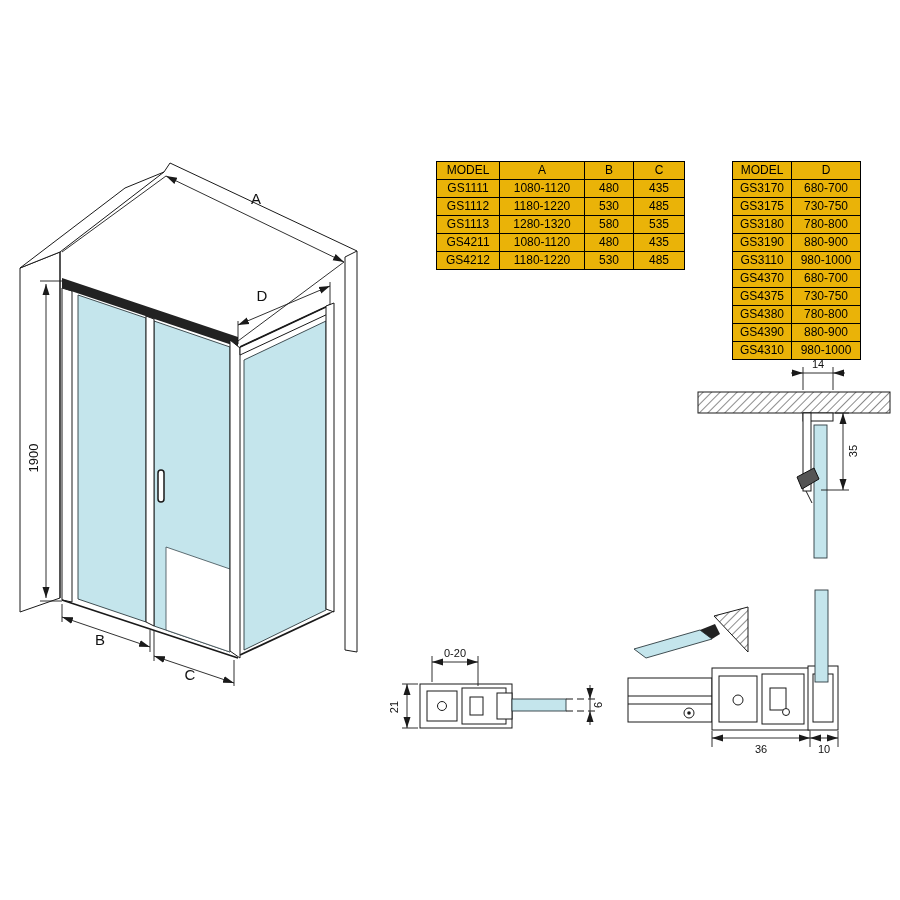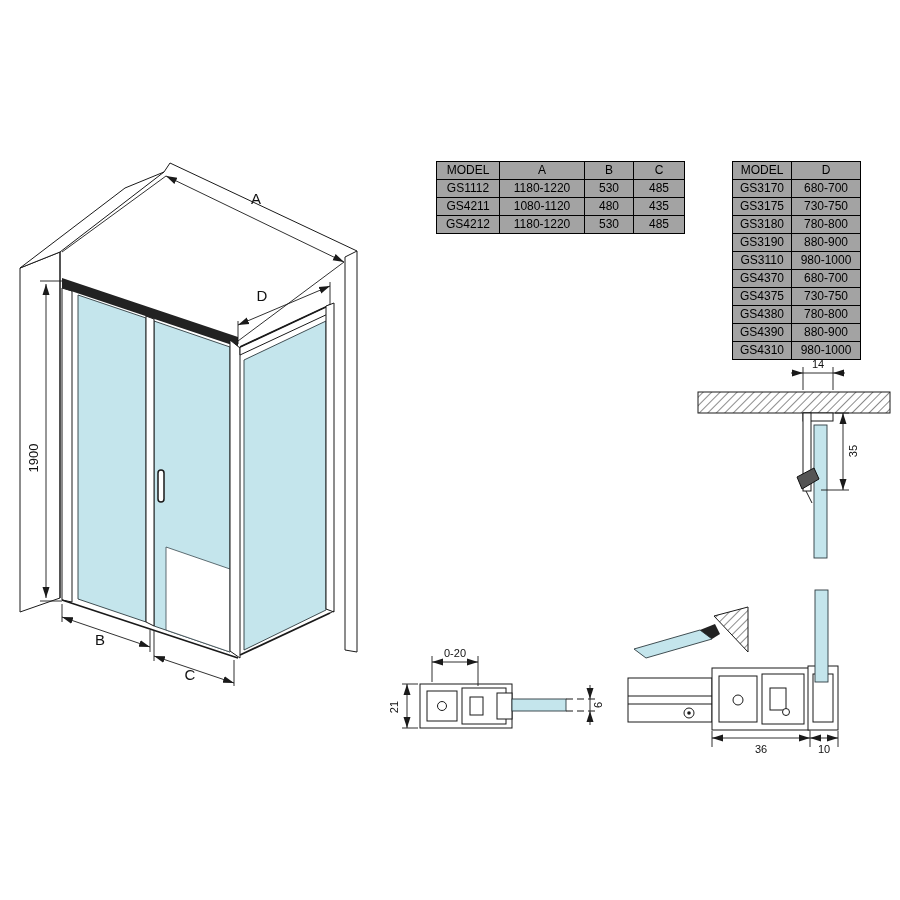--- a/index.html
+++ b/index.html
@@ -13,21 +13,21 @@
   .wht{fill:#ffffff;stroke:var(--color-line,#1a1a1a);stroke-width:1;}
   .glass{fill:var(--color-glass,#c4e5ec);stroke:#2e3b40;stroke-width:0.9;}
   .dark{fill:var(--color-frame_dark,#222222);stroke:none;}
   .dim{stroke:var(--color-line,#1a1a1a);stroke-width:0.9;fill:none;}
   .dash{stroke-dasharray:7 4;}
   .dimtxt{font:15px "Liberation Sans",sans-serif;fill:#111;}
   .dimtxt-md{font:13px "Liberation Sans",sans-serif;fill:#111;}
   .dimtxt-sm{font:11px "Liberation Sans",sans-serif;fill:#111;}
 
   
-  .spec-table{position:absolute;border-collapse:collapse;background:#a3a3a3;
+  .spec-table{position:absolute;border-collapse:collapse;background:#eab308;
               font:12px "Liberation Sans",sans-serif;color:#000;}
   .spec-table th,.spec-table td{border:1px solid #000;padding:0 6px;height:17px;
               text-align:center;font-weight:normal;white-space:nowrap;line-height:17px;}
   .t1{left:436px;top:161px;}
   .t1 th:nth-child(1),.t1 td:nth-child(1){min-width:50px;}
   .t1 th:nth-child(2),.t1 td:nth-child(2){min-width:72px;}
   .t1 th:nth-child(3),.t1 td:nth-child(3){min-width:36px;}
   .t1 th:nth-child(4),.t1 td:nth-child(4){min-width:38px;}
   .t2{left:732px;top:161px;}
   .t2 th:nth-child(1),.t2 td:nth-child(1){min-width:46px;}
@@ -231,26 +231,38 @@
       <thead>
         <tr>
           <th>MODEL</th>
           <th>A</th>
           <th>B</th>
           <th>C</th>
         </tr>
       </thead>
       <tbody>
         <tr>
+          <td>GS1111</td>
+          <td>1080-1120</td>
+          <td>480</td>
+          <td>435</td>
+        </tr>
+        <tr>
           <td>GS1112</td>
           <td>1180-1220</td>
           <td>530</td>
           <td>485</td>
         </tr>
         <tr>
+          <td>GS1113</td>
+          <td>1280-1320</td>
+          <td>580</td>
+          <td>535</td>
+        </tr>
+        <tr>
           <td>GS4211</td>
           <td>1080-1120</td>
           <td>480</td>
           <td>435</td>
         </tr>
         <tr>
           <td>GS4212</td>
           <td>1180-1220</td>
           <td>530</td>
           <td>485</td>

